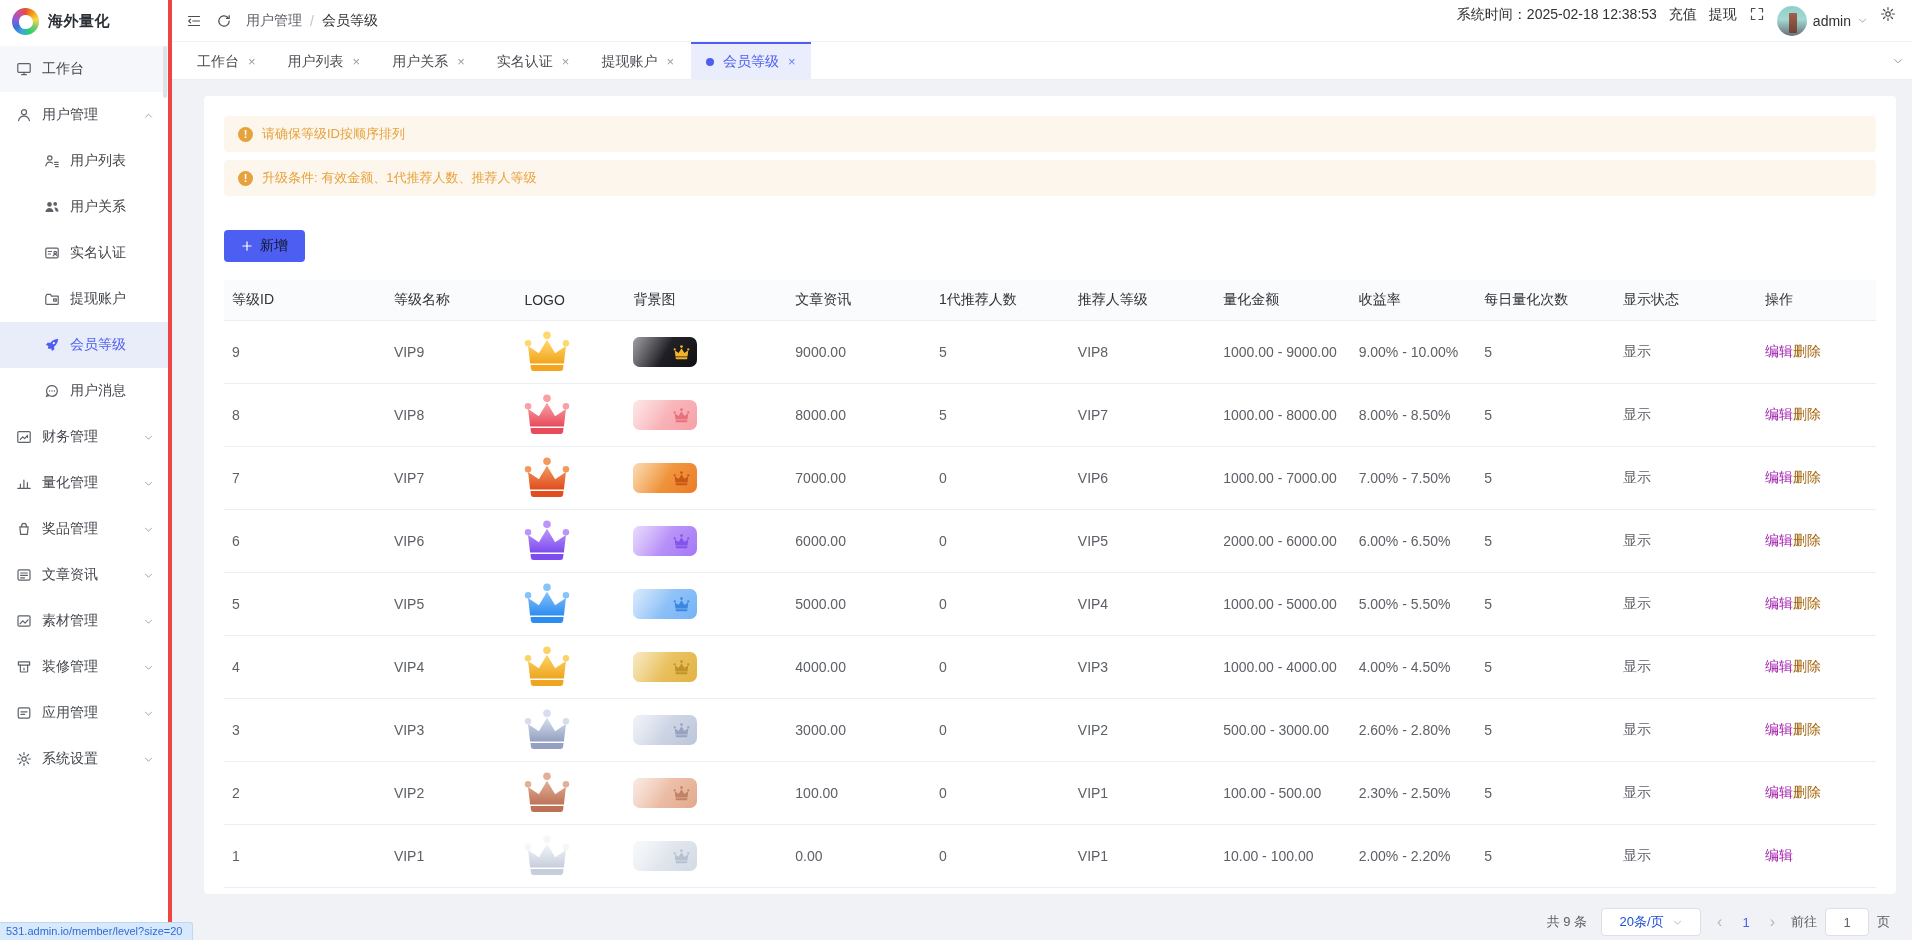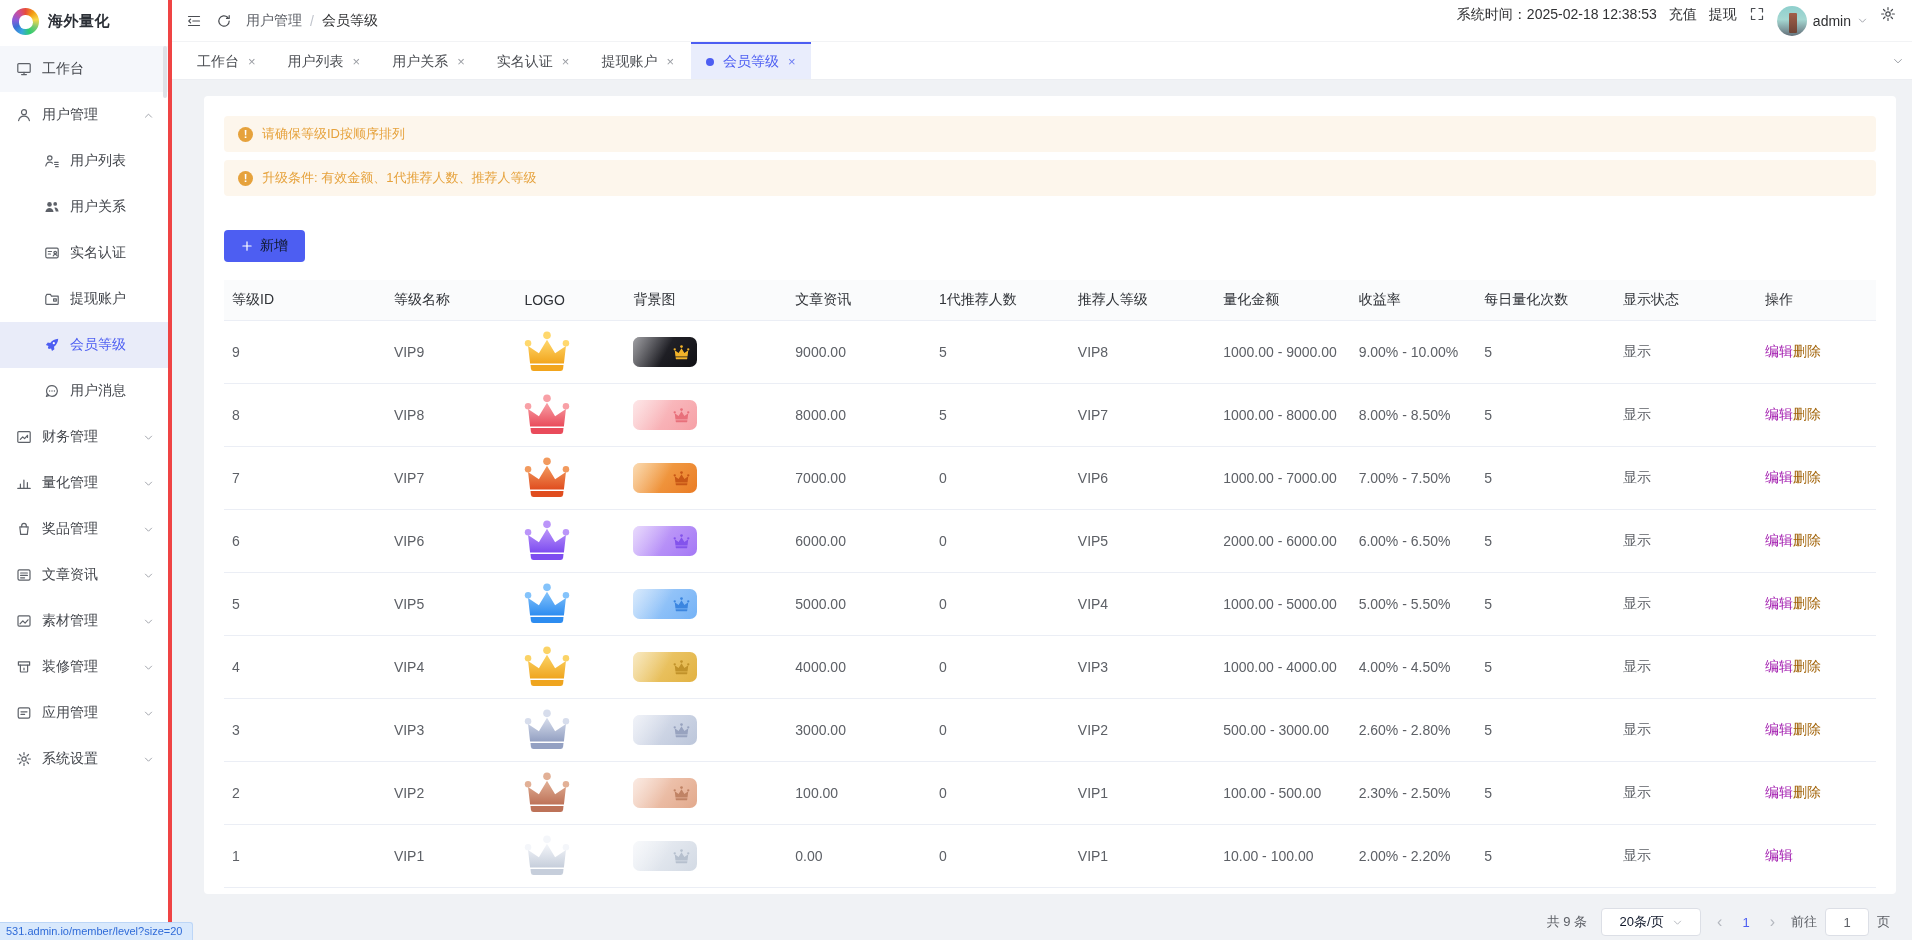--- a/index.html
+++ b/index.html
@@ -66,21 +66,21 @@
   table { width:100%; border-collapse:collapse; table-layout:fixed; }
   th { background:#fafbfc; text-align:left; font-weight:normal; color:#2f3237; font-size:14px; padding:11px 8px; border-bottom:1px solid #ebeef5; }
   td { height:63px; padding:0 8px; font-size:14px; color:#5d6066; border-bottom:1px solid #ebeef5; }
   .lnk-edit { color:#a21caf; cursor:pointer; margin-right:0; }
   .lnk-del { color:#a16207; cursor:pointer; }
   .vip-card { width:64px; height:30px; border-radius:7px; position:relative; overflow:hidden; display:flex; align-items:center; justify-content:flex-end; padding-right:7px; }
   .vip-card::before { content:""; position:absolute; inset:0; background:linear-gradient(118deg, rgba(255,255,255,.55) 0%, rgba(255,255,255,0) 52%); }
 
   
   .pager { display:flex; justify-content:flex-end; align-items:center; gap:14px; padding:14px 6px 0 0; font-size:13px; color:#5d6066; }
-  .psel { width:100px; height:28px; background:#fff; border:1px solid #dcdfe6; border-radius:4px; display:flex; align-items:center; justify-content:center; gap:8px; cursor:pointer; color:#0f172a; }
+  .psel { width:100px; height:28px; background:#fff; border:1px solid #dcdfe6; border-radius:4px; display:flex; align-items:center; justify-content:center; gap:8px; cursor:pointer; color:#1d4ed8; }
   .psel .ic { width:11px; height:11px; color:#a8abb2; }
   .parrow { color:#b4b8bf; font-size:16px; cursor:pointer; padding:0 2px; line-height:1; }
   .pnum { color:#4d5ef2; cursor:pointer; padding:0 4px; }
   .goto { display:flex; align-items:center; gap:8px; }
   .goto input { width:44px; height:28px; border:1px solid #dcdfe6; border-radius:4px; text-align:center; font-size:13px; color:#5d6066; outline:none; font-family:inherit; }
 
   .status-bar { position:fixed; left:0; bottom:0; background:#d9e9fc; border:1px solid #bcd6f7; border-left:none; border-bottom:none;
                 border-top-right-radius:3px; color:#2f6bd8; font-size:11px; padding:2px 10px 3px 6px; max-width:320px; white-space:nowrap; overflow:hidden; }
 </style>
 </head>

